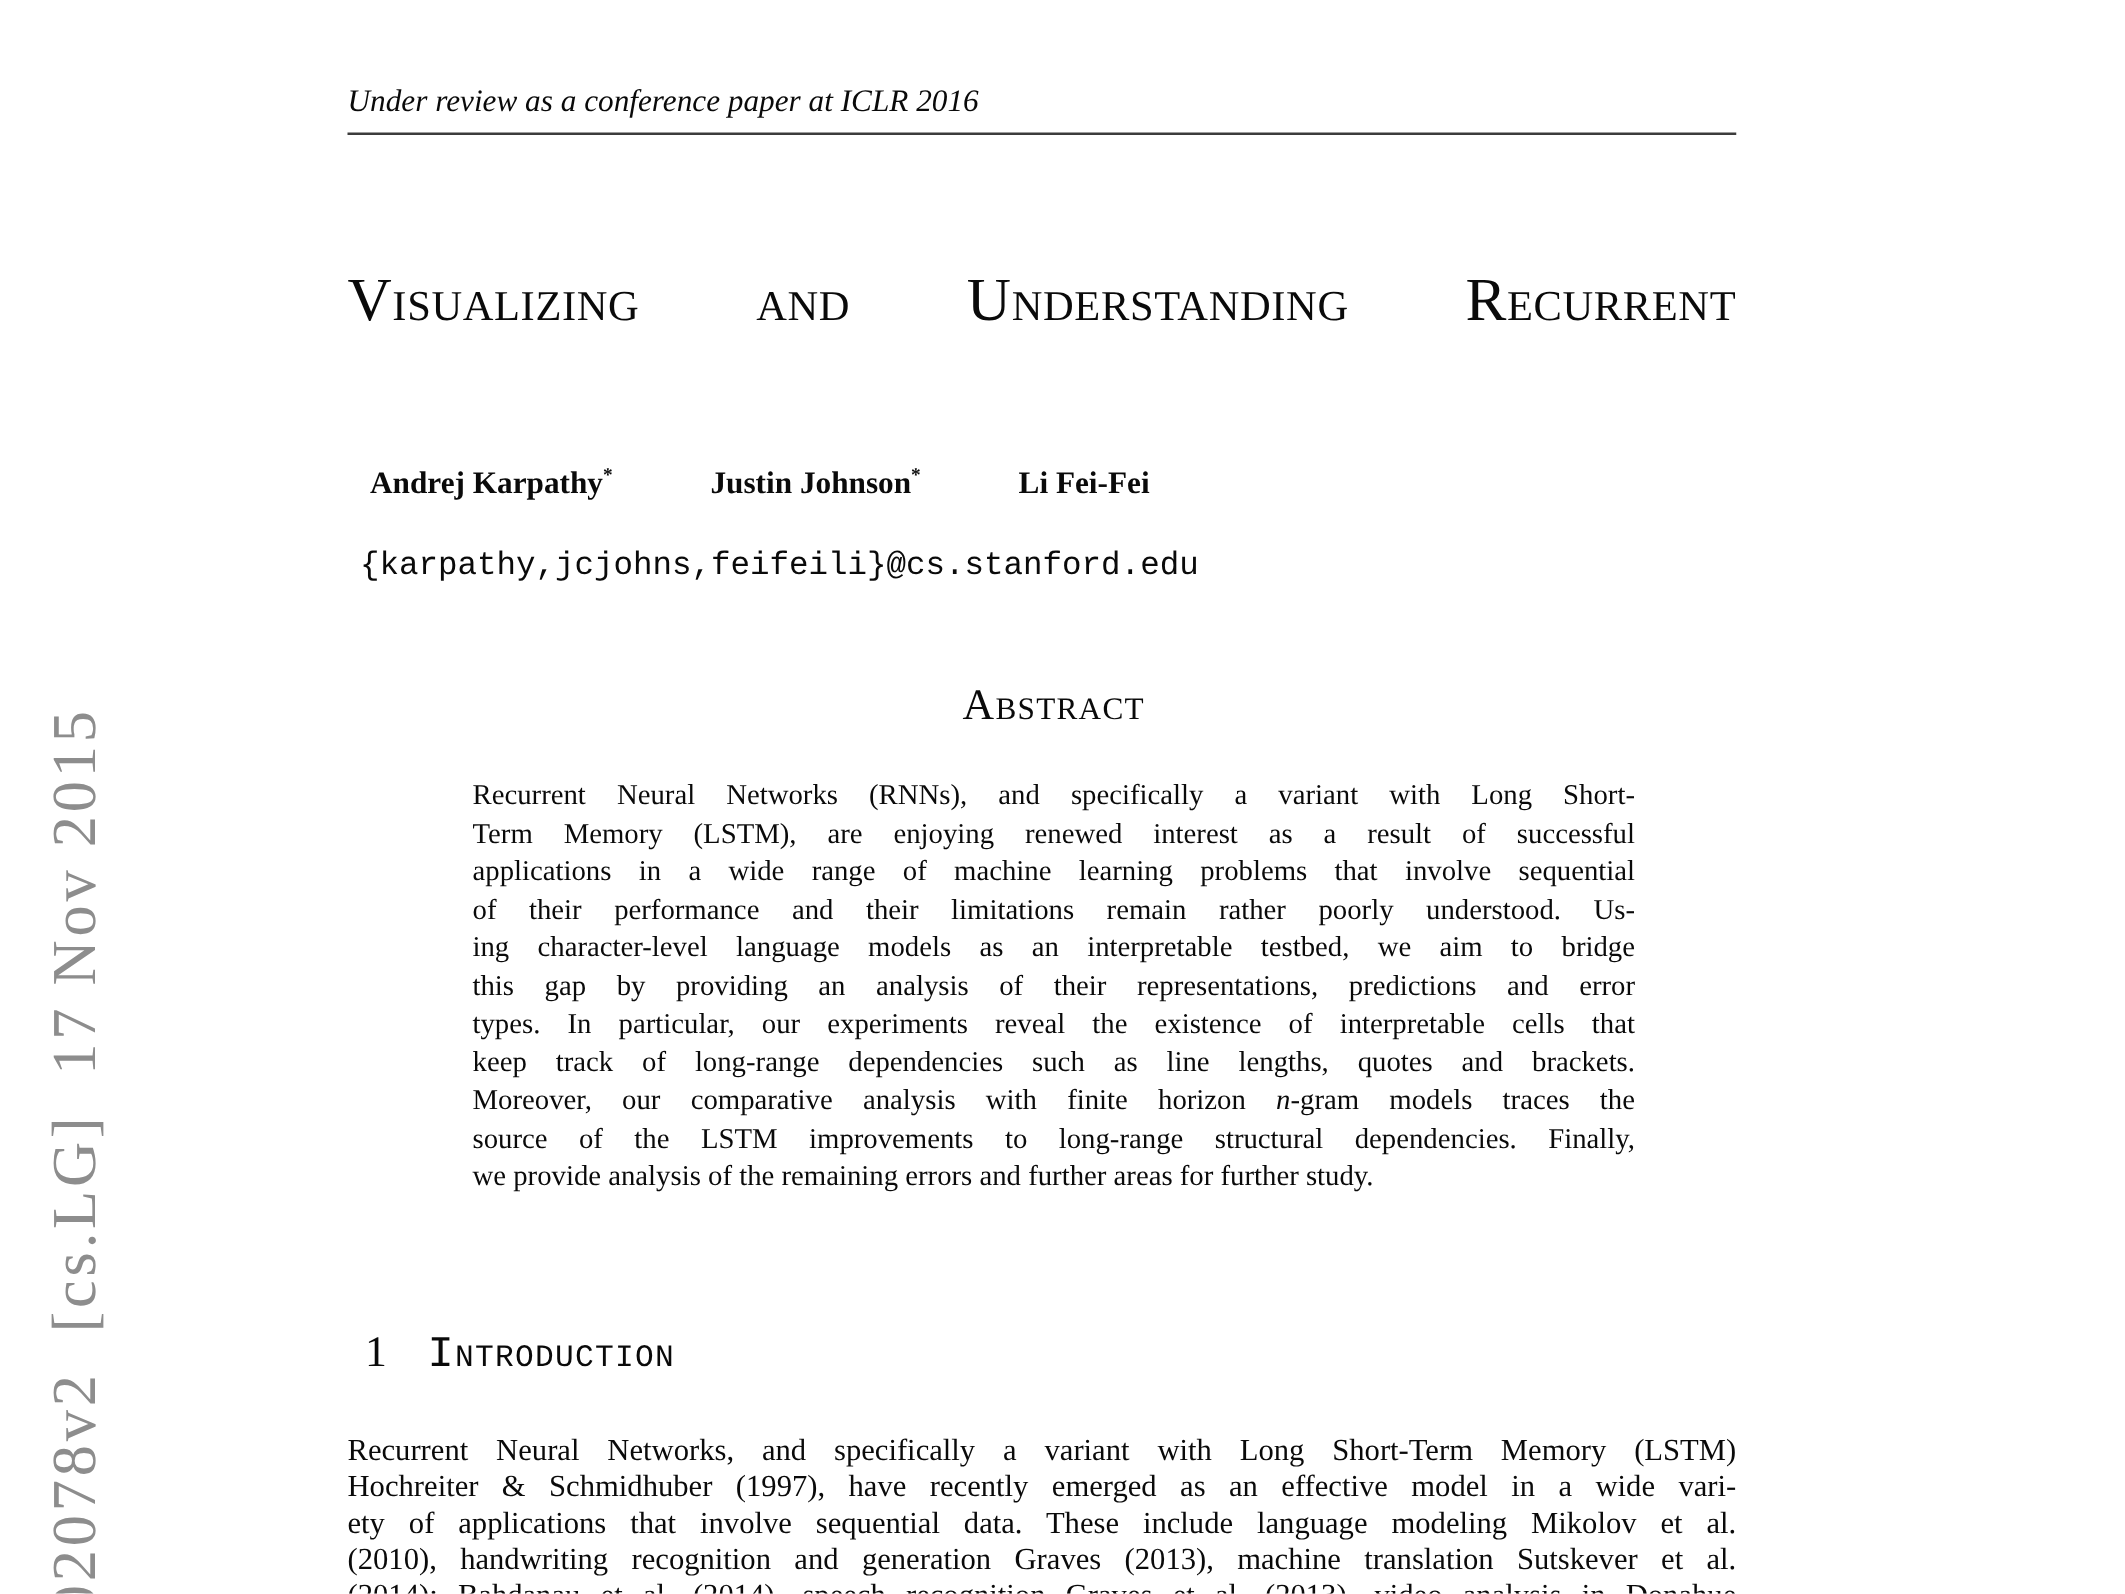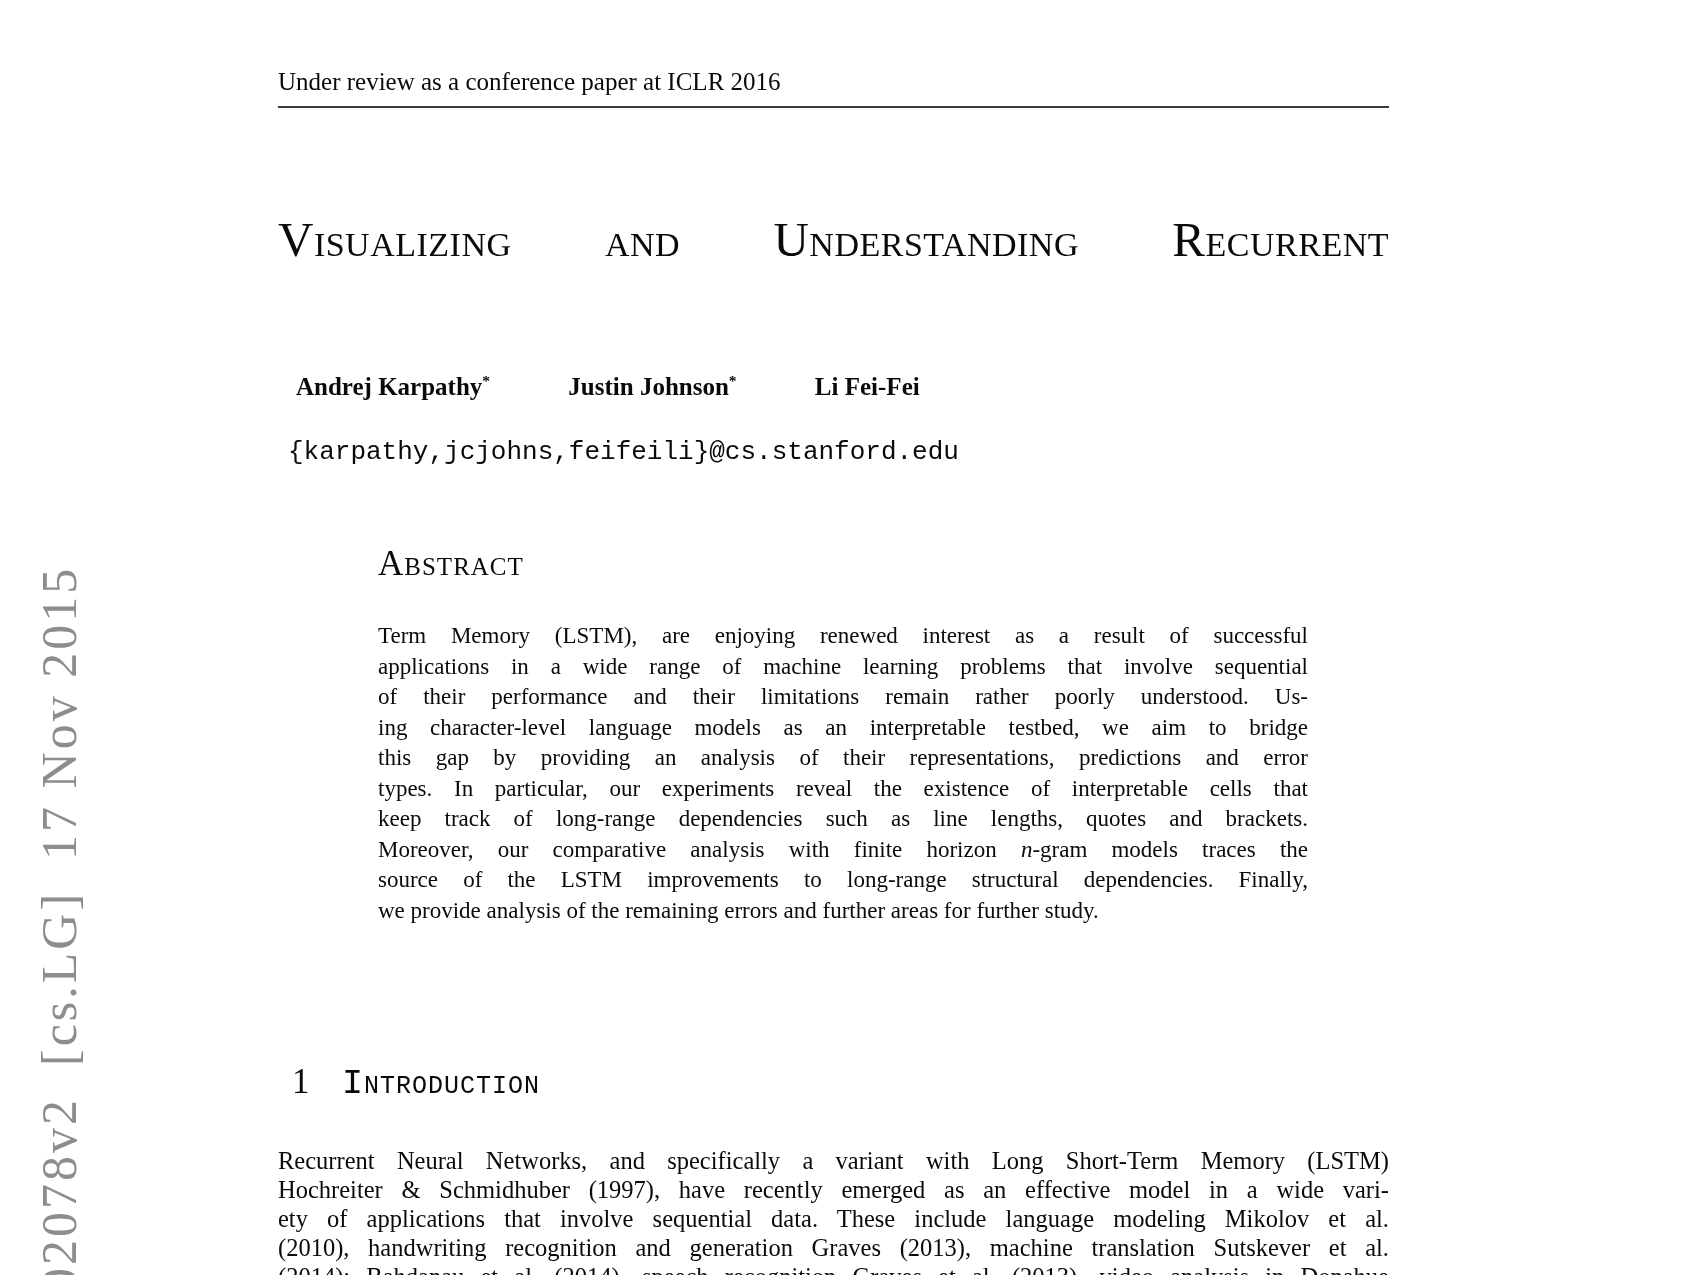--- a/index.html
+++ b/index.html
@@ -23,20 +23,21 @@
     white-space: pre;
     color: #8d8d8d;
   }
   .header-line {
     position: absolute;
     left: 278px;
     top: 68px;
     width: 1111px;
     font-size: 25px;
     white-space: nowrap;
+    font-style: italic;
   }
   .header-rule {
     position: absolute;
     left: 278px;
     top: 106px;
     width: 1111px;
     height: 0;
     border-top: 2px solid #3c3c3c;
   }
   .title-block {
@@ -75,21 +76,21 @@
     top: 437px;
     font-family: "Liberation Mono", monospace;
     font-size: 26px;
     white-space: nowrap;
   }
   .abstract-heading {
     position: absolute;
     left: 378px;
     top: 544px;
     width: 930px;
-    text-align: left;
+    text-align: center;
     font-size: 35px;
     font-variant: small-caps;
     letter-spacing: 1px;
   }
   .abstract-body {
     position: absolute;
     left: 378px;
     top: 621px;
     width: 930px;
     font-size: 23px;
@@ -134,20 +135,21 @@
     <span class="author"><span>Justin Johnson</span><sup>*</sup></span>
     <span class="author"><span>Li Fei-Fei</span><sup></sup></span>
   </div>
 
 
   <div class="email">{karpathy,jcjohns,feifeili}@cs.stanford.edu</div>
 
   <div class="abstract-heading">Abstract</div>
 
   <div class="abstract-body">
+      <div class="tline">Recurrent Neural Networks (RNNs), and specifically a variant with Long Short-</div>
       <div class="tline">Term Memory (LSTM), are enjoying renewed interest as a result of successful</div>
       <div class="tline">applications in a wide range of machine learning problems that involve sequential</div>
       <div class="tline">of their performance and their limitations remain rather poorly understood. Us-</div>
       <div class="tline">ing character-level language models as an interpretable testbed, we aim to bridge</div>
       <div class="tline">this gap by providing an analysis of their representations, predictions and error</div>
       <div class="tline">types. In particular, our experiments reveal the existence of interpretable cells that</div>
       <div class="tline">keep track of long-range dependencies such as line lengths, quotes and brackets.</div>
       <div class="tline"><span>Moreover, our comparative analysis with finite horizon </span><span style="font-style: italic;">n</span><span>-gram models traces the</span></div>
       <div class="tline">source of the LSTM improvements to long-range structural dependencies. Finally,</div>
       <div class="tline">we provide analysis of the remaining errors and further areas for further study.</div>

